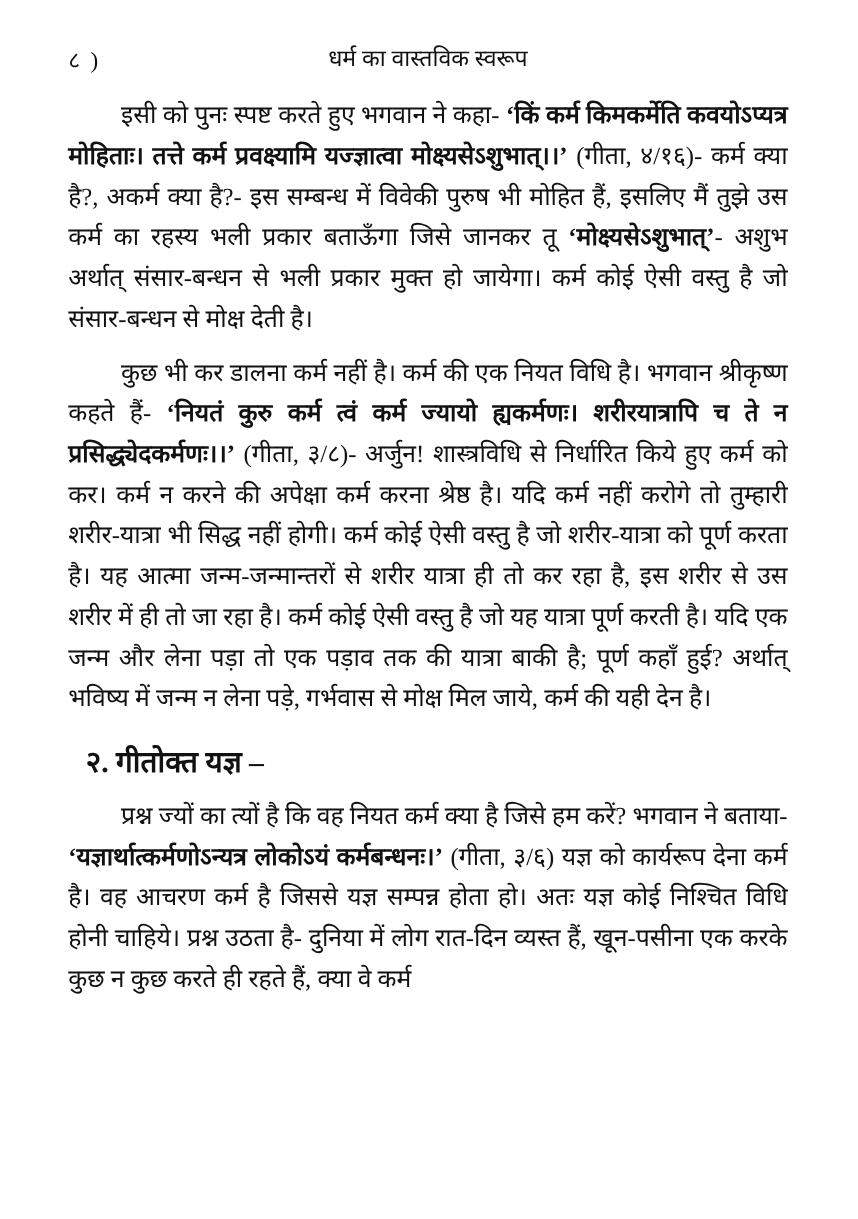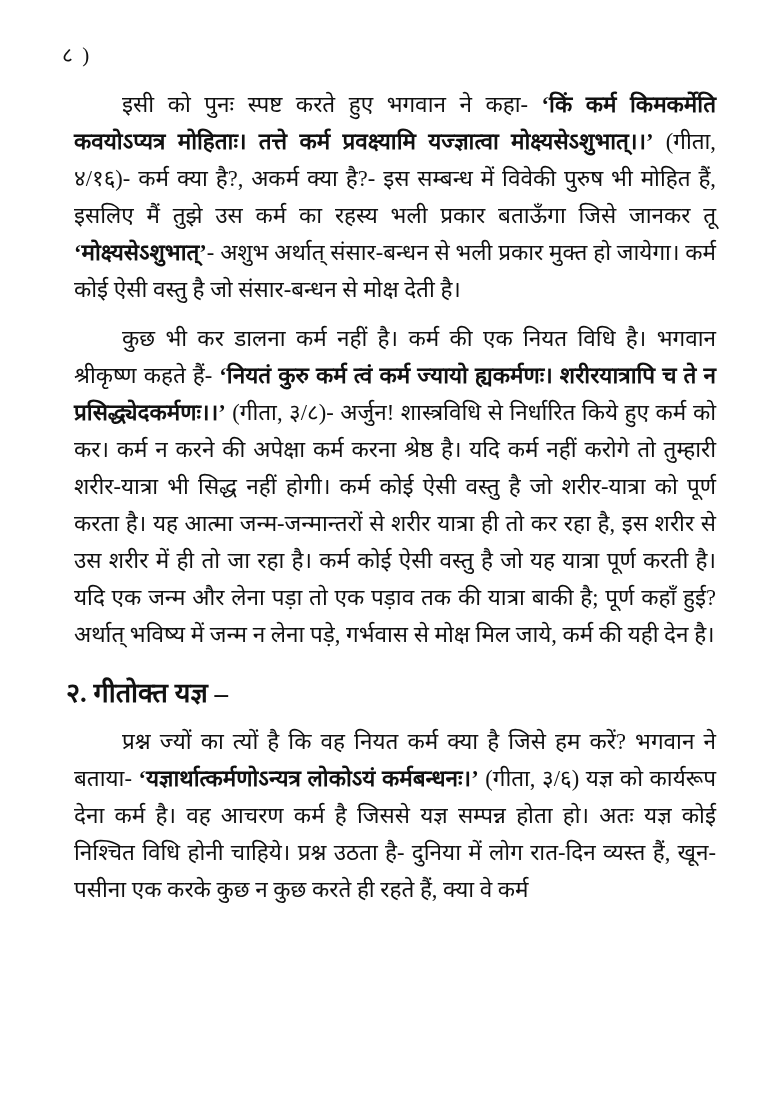--- a/index.html
+++ b/index.html
@@ -43,40 +43,40 @@
     font-size: 22.5px;
     line-height: 37px;
     text-align: justify;
   }
   .page-body p {
     margin: 0 0 12px 0;
     text-indent: 0;
   }
   .page-body p.indented {
     text-indent: 48px;
-    margin-left: 12px;
   }
   .bold {
     font-weight: bold;
   }
   .section-heading {
-    margin: 22px 0 12px 4px;
+    margin: 22px 0 12px 16px;
     font-size: 27px;
     font-weight: bold;
     line-height: 36px;
     text-align: left;
   }
 </style>
 </head>
 <body>
 
 <div class="page">
 
   <div class="page-header">
     <span class="page-number">८ )</span>
+    <span class="book-title">धर्म का वास्तविक स्वरूप</span>
   </div>
 
   <div class="page-body">
 
 
     <p class="indented"><span>इसी को पुनः स्पष्ट करते हुए भगवान ने कहा- </span><span class="bold">‘किं कर्म किमकर्मेति कवयोऽप्यत्र मोहिताः। तत्ते कर्म प्रवक्ष्यामि यज्ज्ञात्वा मोक्ष्यसेऽशुभात्।।’</span><span> (गीता, ४/१६)- कर्म क्या है?, अकर्म क्या है?- इस सम्बन्ध में विवेकी पुरुष भी मोहित हैं, इसलिए मैं तुझे उस कर्म का रहस्य भली प्रकार बताऊँगा जिसे जानकर तू </span><span class="bold">‘मोक्ष्यसेऽशुभात्’</span><span>- अशुभ अर्थात् संसार-बन्धन से भली प्रकार मुक्त हो जायेगा। कर्म कोई ऐसी वस्तु है जो संसार-बन्धन से मोक्ष देती है।</span></p>
 
     <p class="indented"><span>कुछ भी कर डालना कर्म नहीं है। कर्म की एक नियत विधि है। भगवान श्रीकृष्ण कहते हैं- </span><span class="bold">‘नियतं कुरु कर्म त्वं कर्म ज्यायो ह्यकर्मणः। शरीरयात्रापि च ते न प्रसिद्ध्येदकर्मणः।।’</span><span> (गीता, ३/८)- अर्जुन! शास्त्रविधि से निर्धारित किये हुए कर्म को कर। कर्म न करने की अपेक्षा कर्म करना श्रेष्ठ है। यदि कर्म नहीं करोगे तो तुम्हारी शरीर-यात्रा भी सिद्ध नहीं होगी। कर्म कोई ऐसी वस्तु है जो शरीर-यात्रा को पूर्ण करता है। यह आत्मा जन्म-जन्मान्तरों से शरीर यात्रा ही तो कर रहा है, इस शरीर से उस शरीर में ही तो जा रहा है। कर्म कोई ऐसी वस्तु है जो यह यात्रा पूर्ण करती है। यदि एक जन्म और लेना पड़ा तो एक पड़ाव तक की यात्रा बाकी है; पूर्ण कहाँ हुई? अर्थात् भविष्य में जन्म न लेना पड़े, गर्भवास से मोक्ष मिल जाये, कर्म की यही देन है।</span></p>
 
     <h2 class="section-heading">२. गीतोक्त यज्ञ –</h2>

